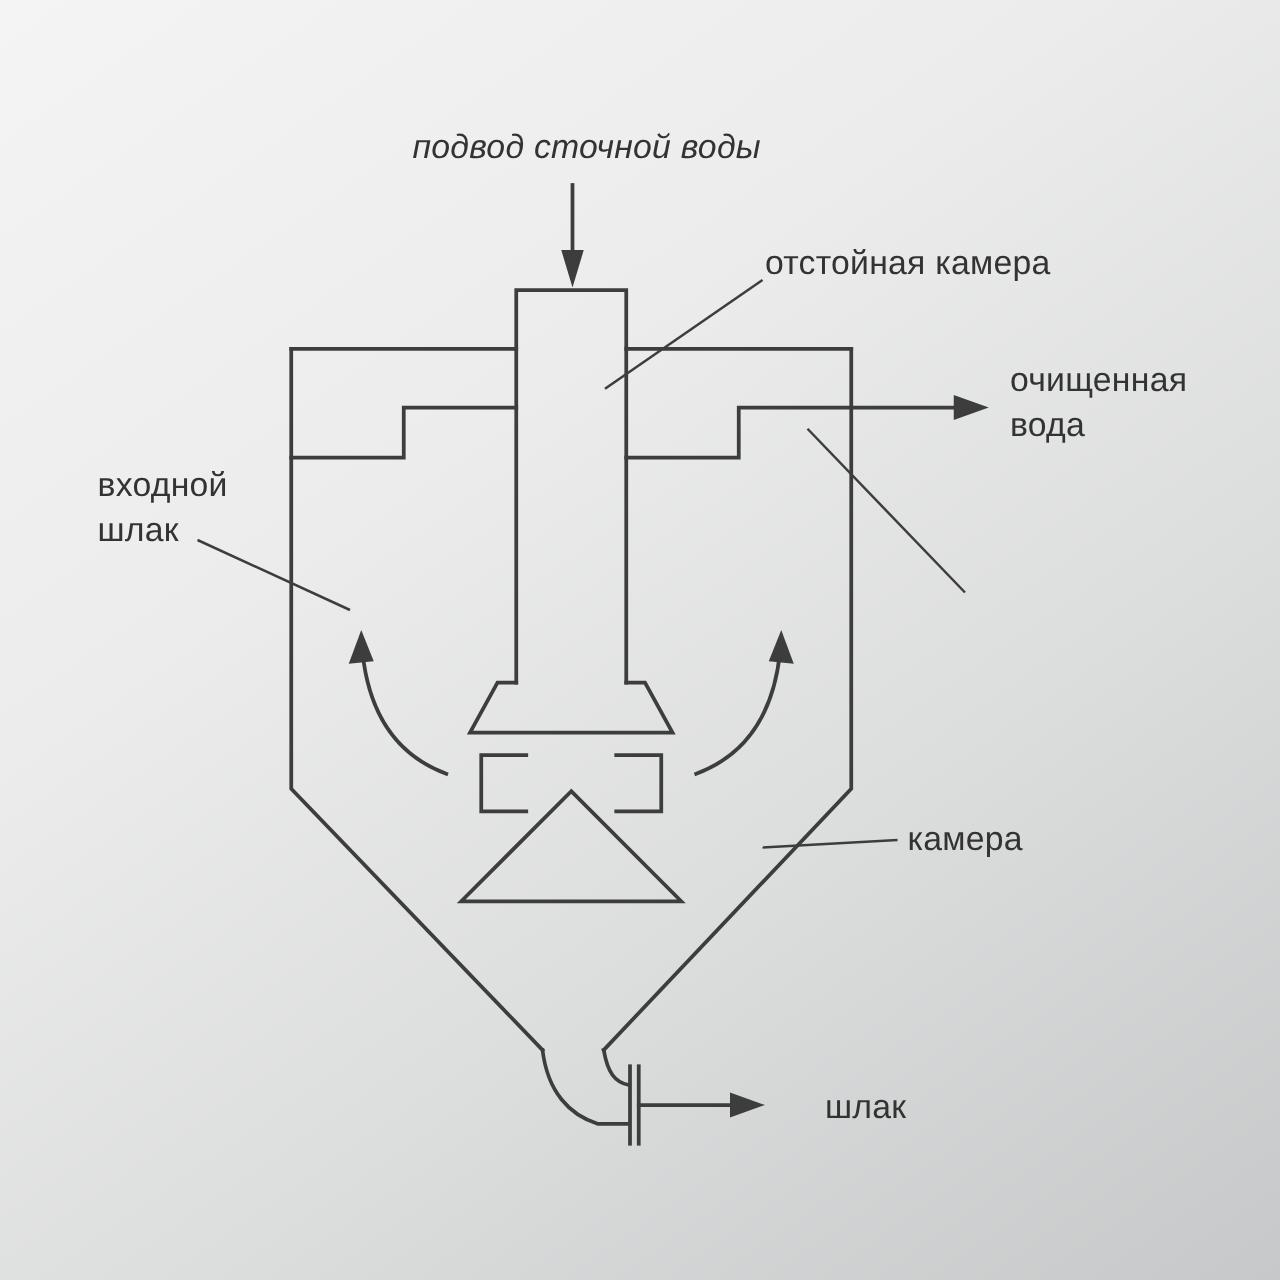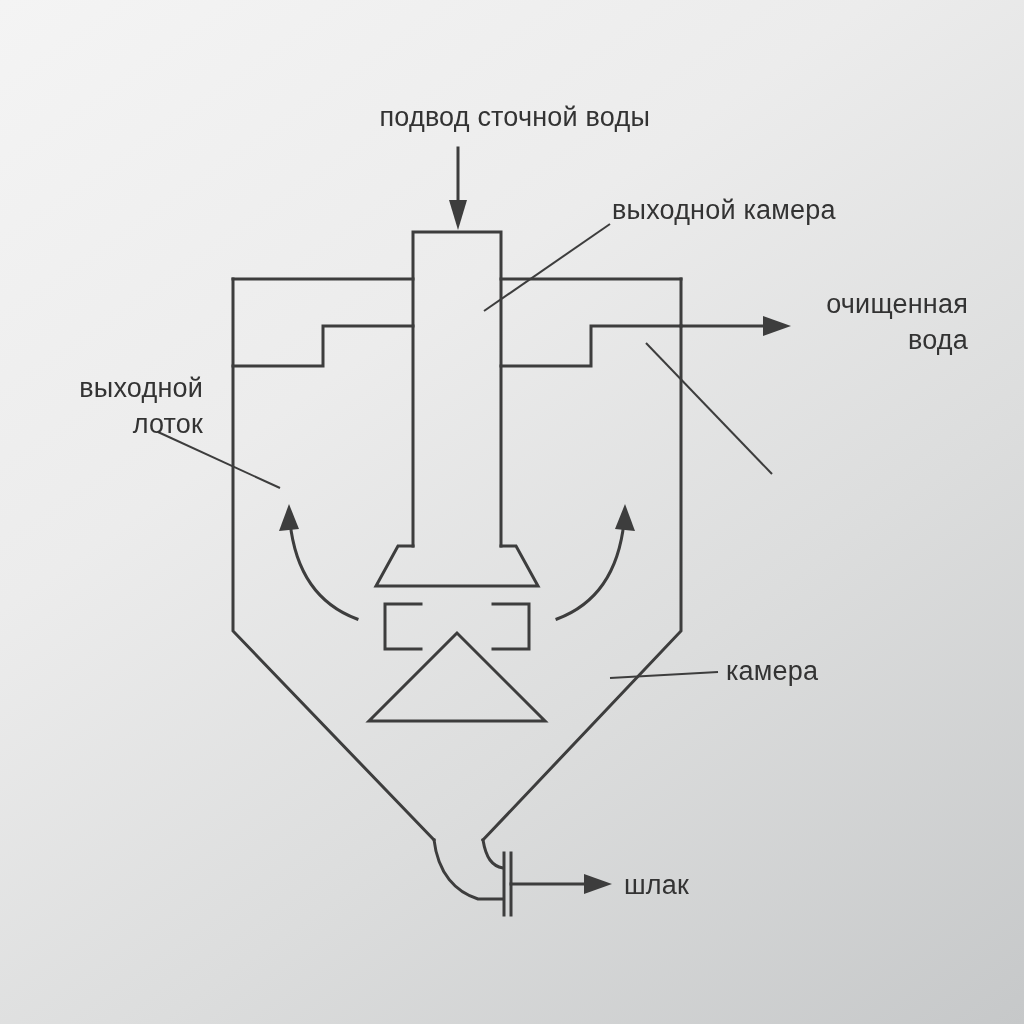--- a/index.html
+++ b/index.html
@@ -24,22 +24,22 @@
     top: 0;
   }
   .label {
     position: absolute;
     font-size: 27px;
     line-height: 1.32;
     color: #333333;
     white-space: nowrap;
     letter-spacing: 0.2px;
   }
-  .label.wrap { white-space: normal; text-align: right; }
-  .label.center { text-align: right; }
+  .label.wrap { white-space: normal; }
+  .label.center { text-align: left; font-style: italic; }
 </style>
 </head>
 <body>
 
 <div class="stage">
 
   <svg width="1024" height="1024" viewBox="0 0 1024 1024">
 
     <g stroke="#3d3d3d" stroke-width="3" fill="none" stroke-linecap="square">
 
@@ -97,24 +97,24 @@
     <g stroke="#3d3d3d" stroke-width="2" fill="none">
       <line x1="610" y1="224" x2="484" y2="311"></line>
       <line x1="772" y1="474" x2="646" y2="343"></line>
       <line x1="158" y1="432" x2="280" y2="488"></line>
       <line x1="718" y1="672" x2="610" y2="678"></line>
     </g>
   </svg>
 
   <div class="label center" style="left:330px; top:100px; width:320px">подвод сточной воды</div>
 
-  <div class="label" style="left:612px; top:193px">выходной камера</div>
+  <div class="label" style="left:612px; top:193px">отстойная камера</div>
 
   <div class="label wrap" style="left:808px; top:287px; width:160px">очищенная вода</div>
 
-  <div class="label wrap" style="left:78px; top:371px; width:125px">выходной лоток</div>
+  <div class="label wrap" style="left:78px; top:371px; width:125px">входной шлак</div>
 
 
   <div class="label" style="left:726px; top:654px">камера</div>
 
-  <div class="label" style="left:624px; top:868px">шлак</div>
+  <div class="label" style="left:660px; top:868px">шлак</div>
 
 </div>
 
 </body></html>

